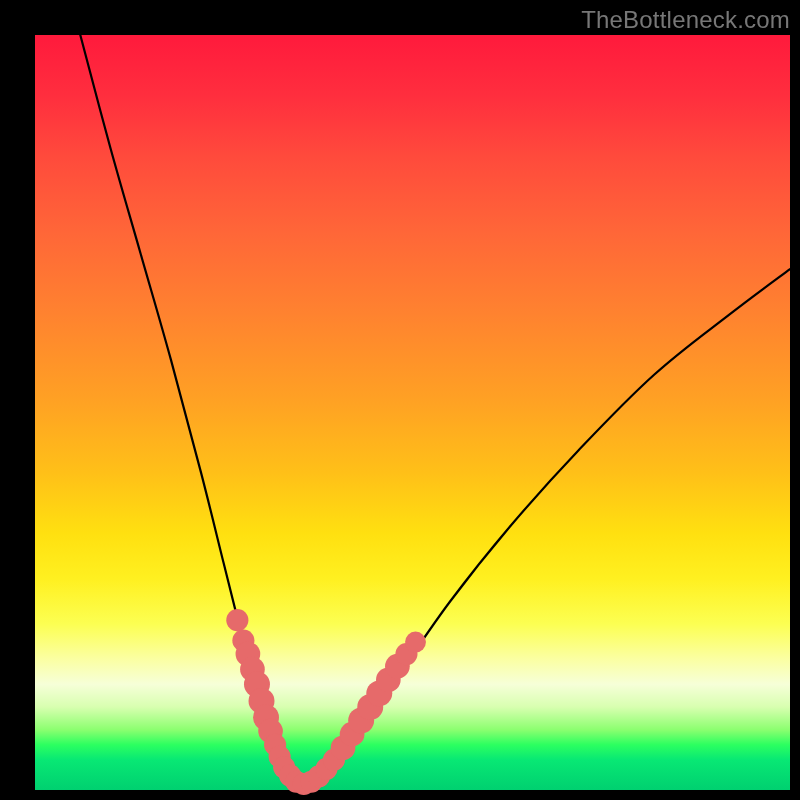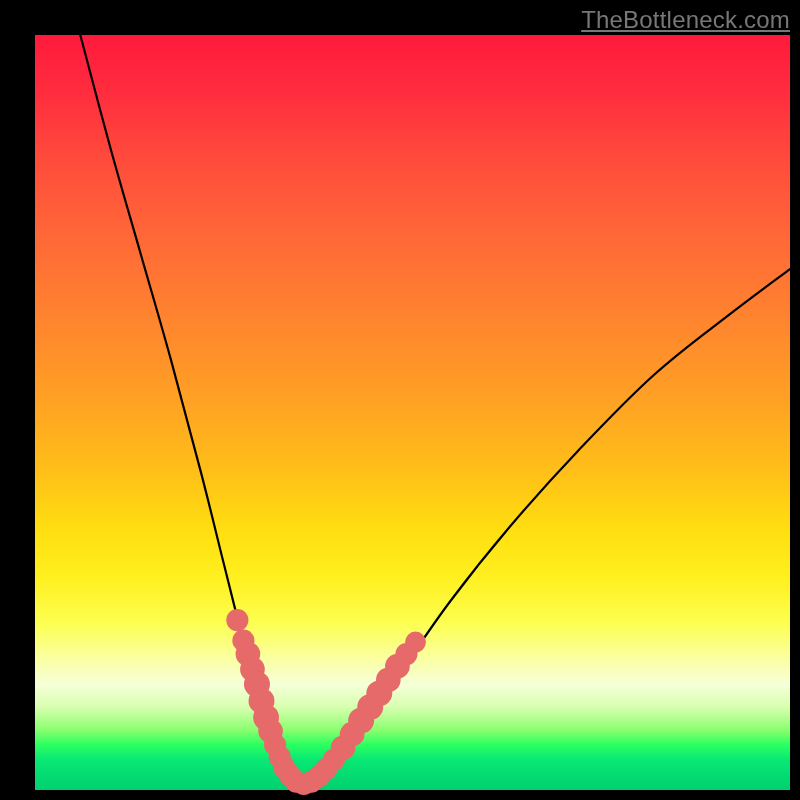--- a/index.html
+++ b/index.html
@@ -49,21 +49,20 @@
   }
   .watermark {
     position: absolute;
     top: 6px;
     right: 10px;
     color: #777;
     font-size: 24px;
     font-weight: 500;
     letter-spacing: 0.2px;
     user-select: none;
-    text-decoration: underline;
   }
   svg.curve {
     position: absolute;
     left: 0;
     top: 0;
     width: 755px;
     height: 755px;
     overflow: visible;
   }
 </style>

